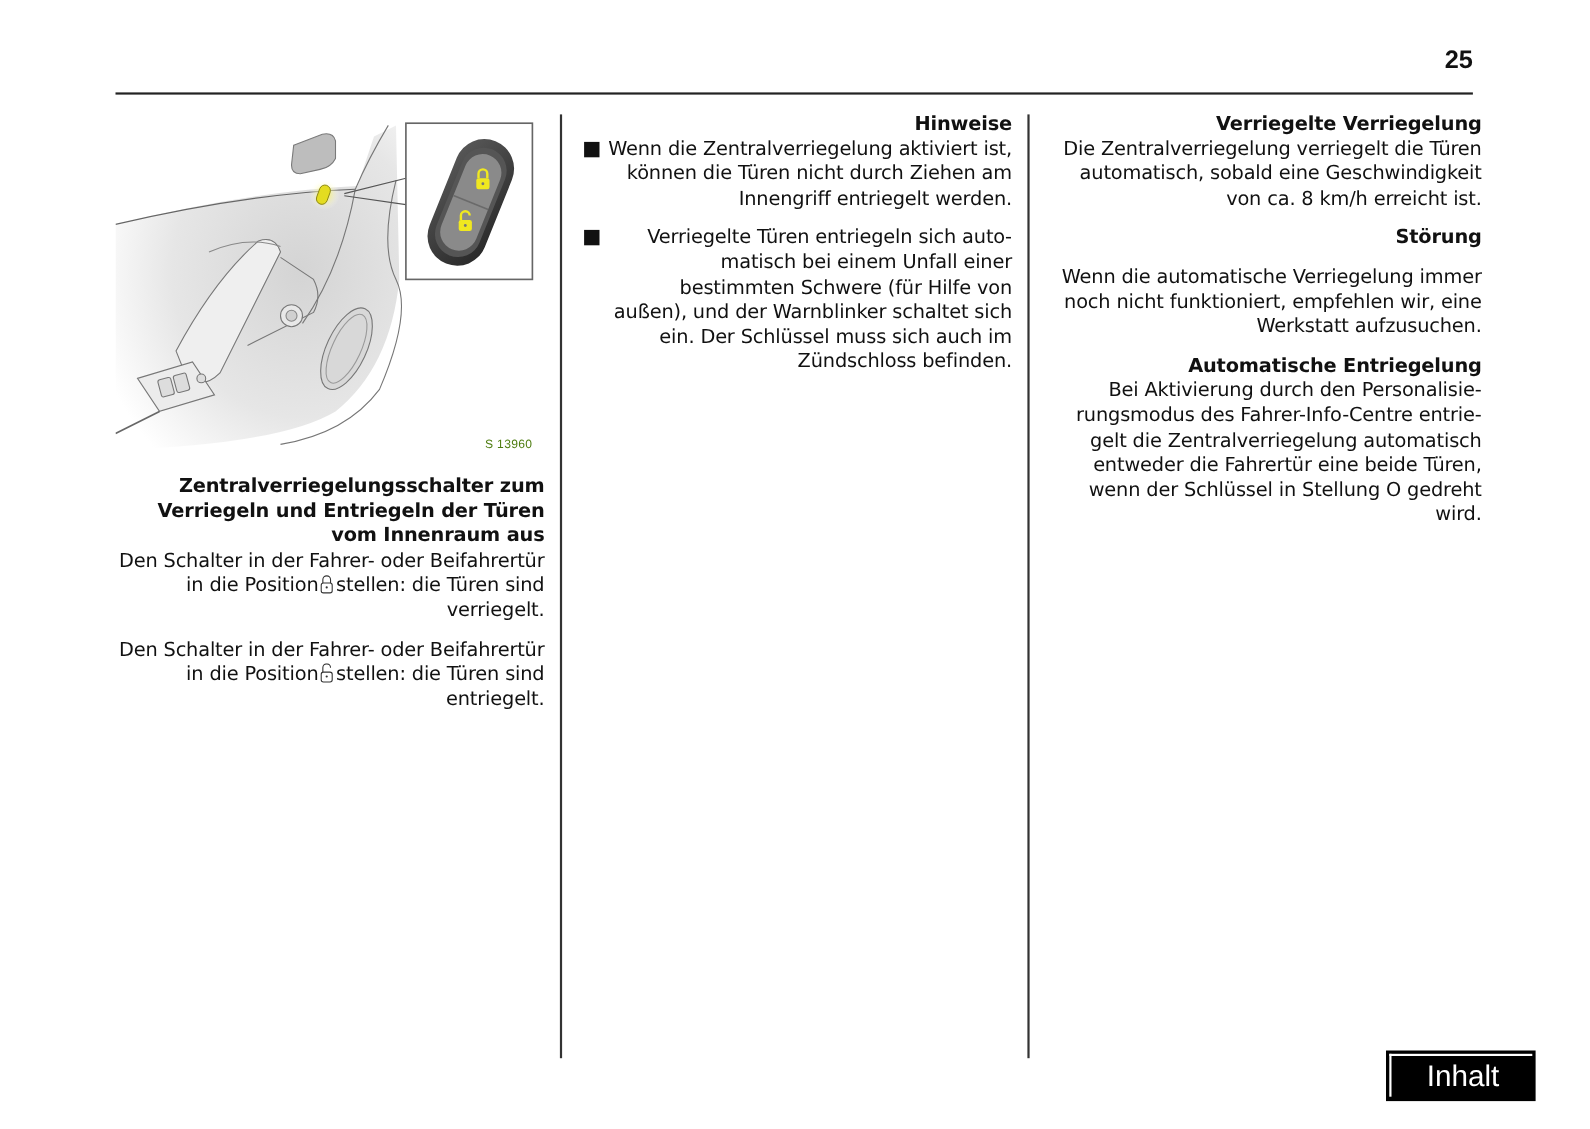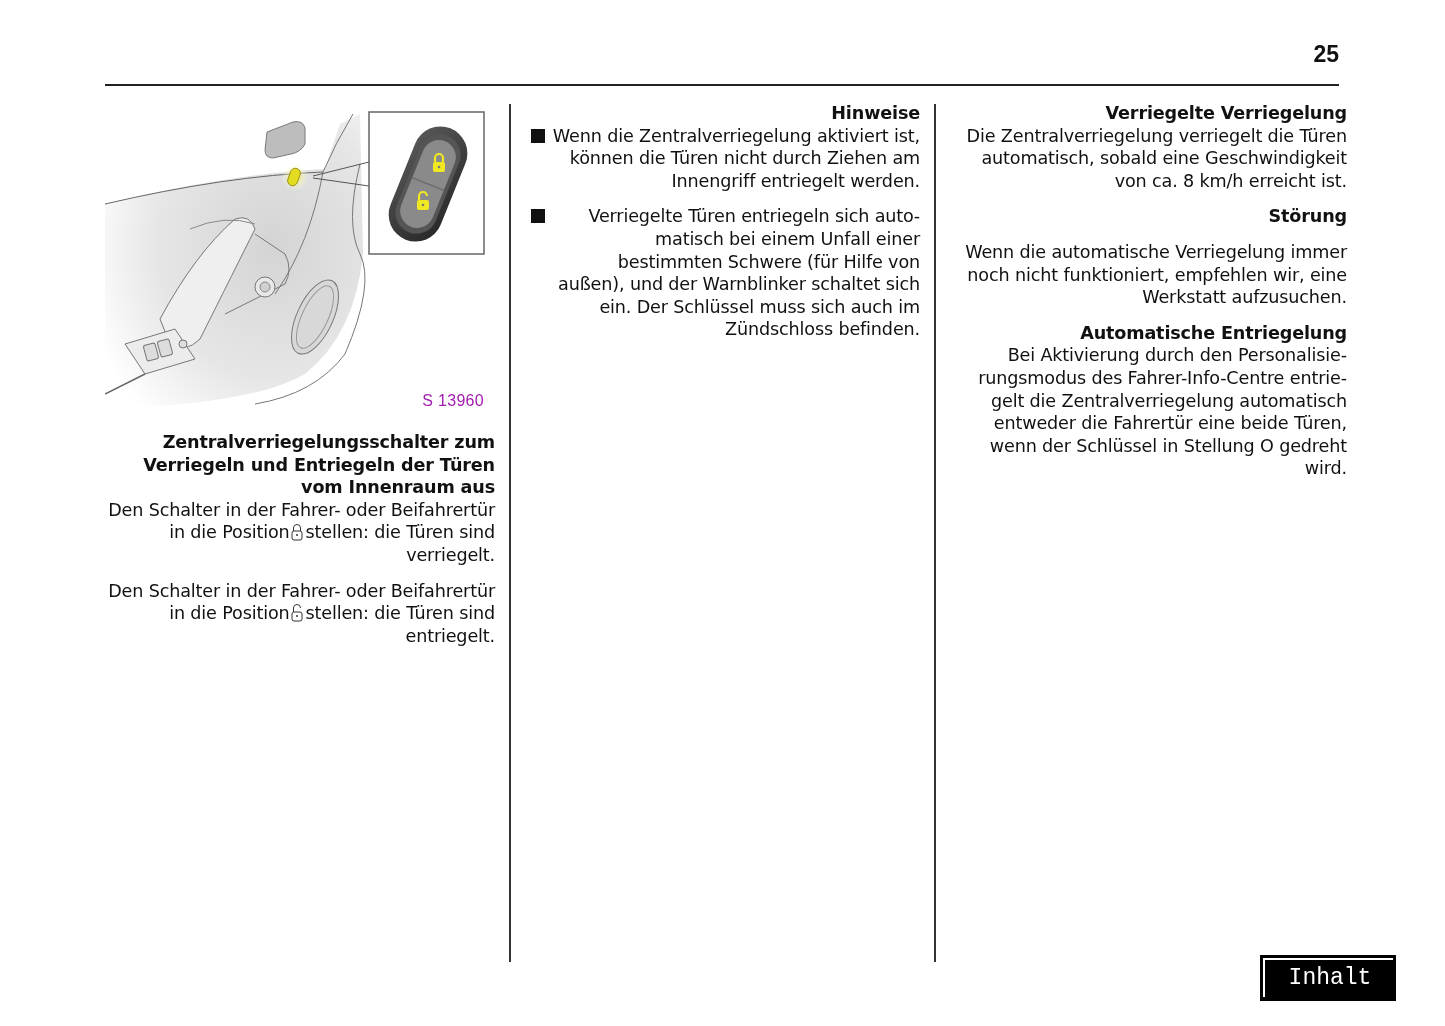--- a/index.html
+++ b/index.html
@@ -31,28 +31,28 @@
   .bullet { display: flex; }
   .bullet .sq { width: 14px; height: 14px; background: #111; margin: 4px 6px 0 1px; flex: 0 0 14px; }
   .bullet .txt { flex: 1; }
   .inline-lock { display: inline-block; width: 12px; height: 18px; vertical-align: -3px; margin: 0 3px 0 1px; }
 
   
   .figure { position: absolute; left: 105px; top: 104px; width: 385px; height: 310px; }
   .figure svg { display: block; }
   .fig-code {
     position: absolute; right: 6px; bottom: 4px; font-family: "Liberation Sans", sans-serif;
-    font-size: 16px; color: #a21caf; letter-spacing: 0.3px;
+    font-size: 11px; color: #4d7c0f; letter-spacing: 0.3px;
   }
 
   
   .inhalt {
     position: absolute; left: 1260px; top: 955px; width: 136px; height: 46px;
     background: #000; color: #fff; border: none; padding: 0; cursor: pointer;
-    font-family: Liberation Mono, monospace; font-size: 23px;
+    font-family: Liberation Sans, sans-serif; font-size: 27px;
   }
   .inhalt .inset {
     position: absolute; left: 3px; top: 3px; right: 3px; bottom: 4px;
     border-left: 2px solid #fff; border-top: 2px solid #fff;
   }
   .inhalt .lbl { position: relative; display: block; text-align: center; line-height: 46px; padding-left: 4px; }
 </style>
 </head>
 <body>
 

